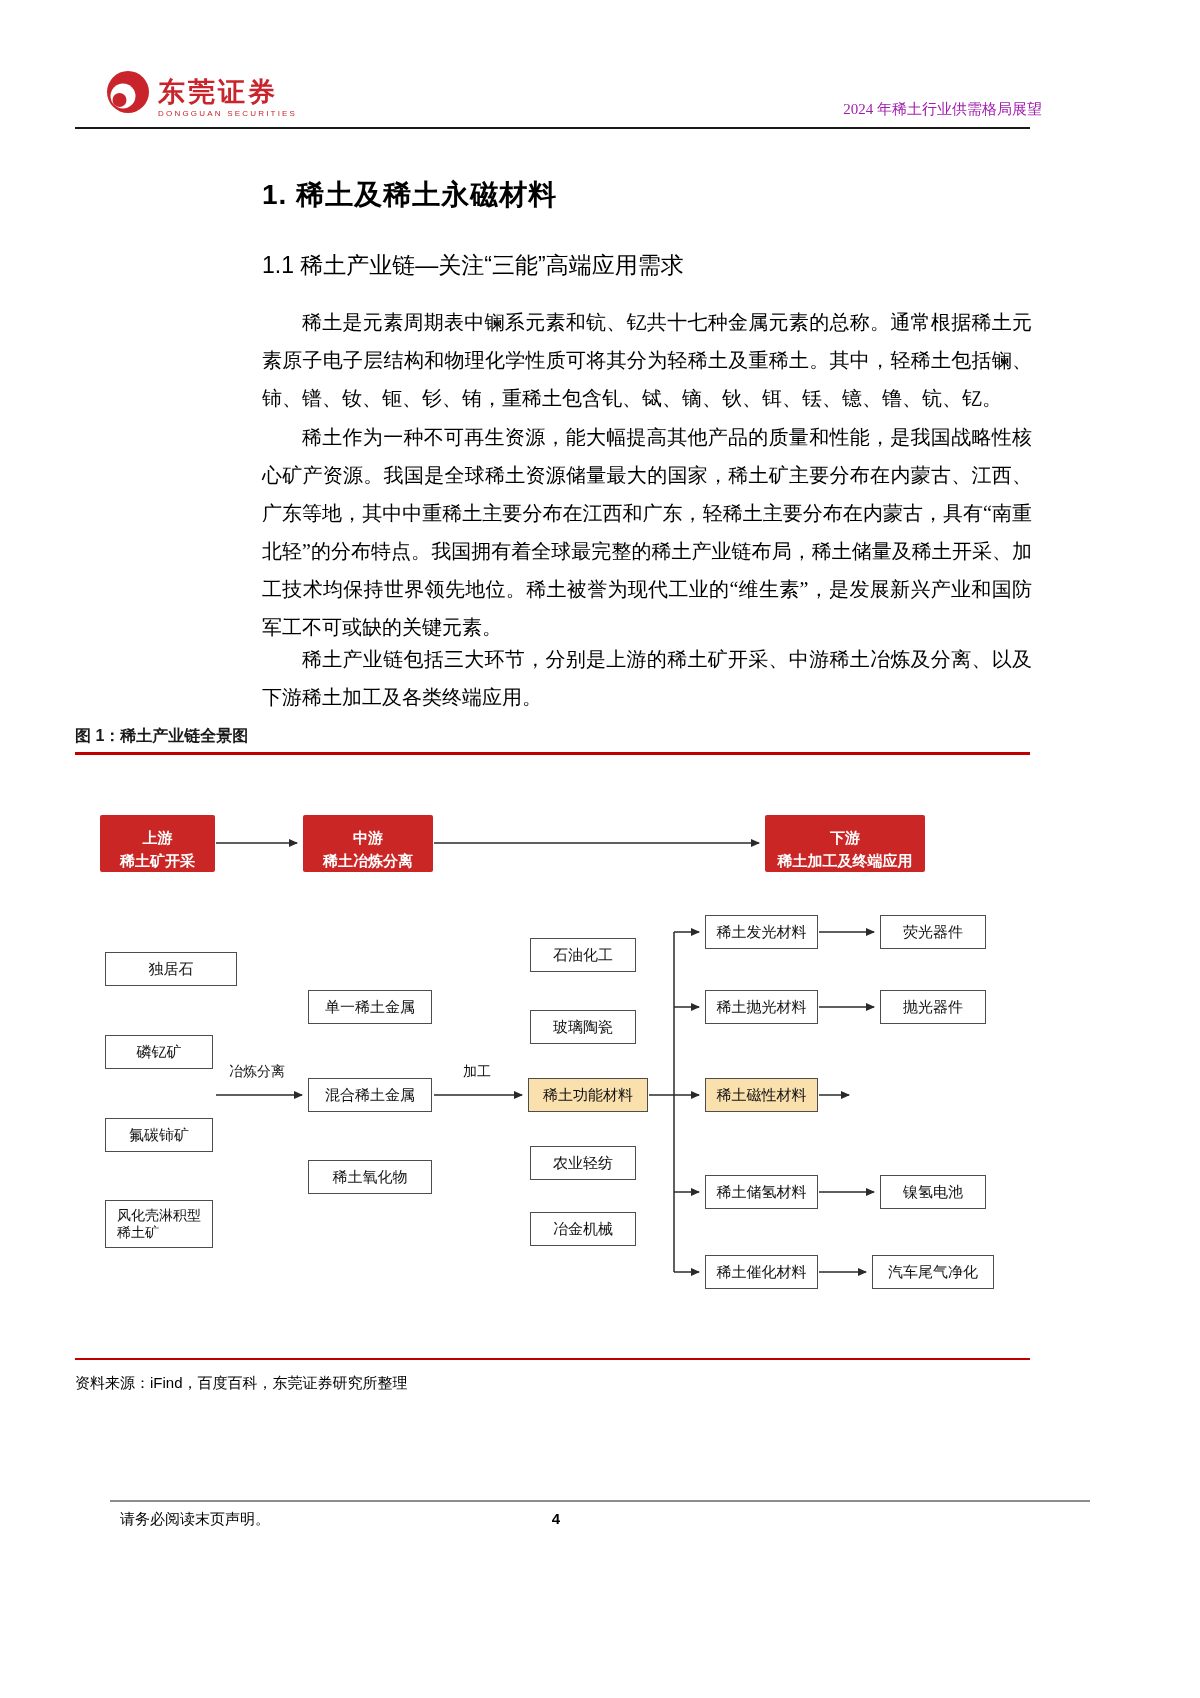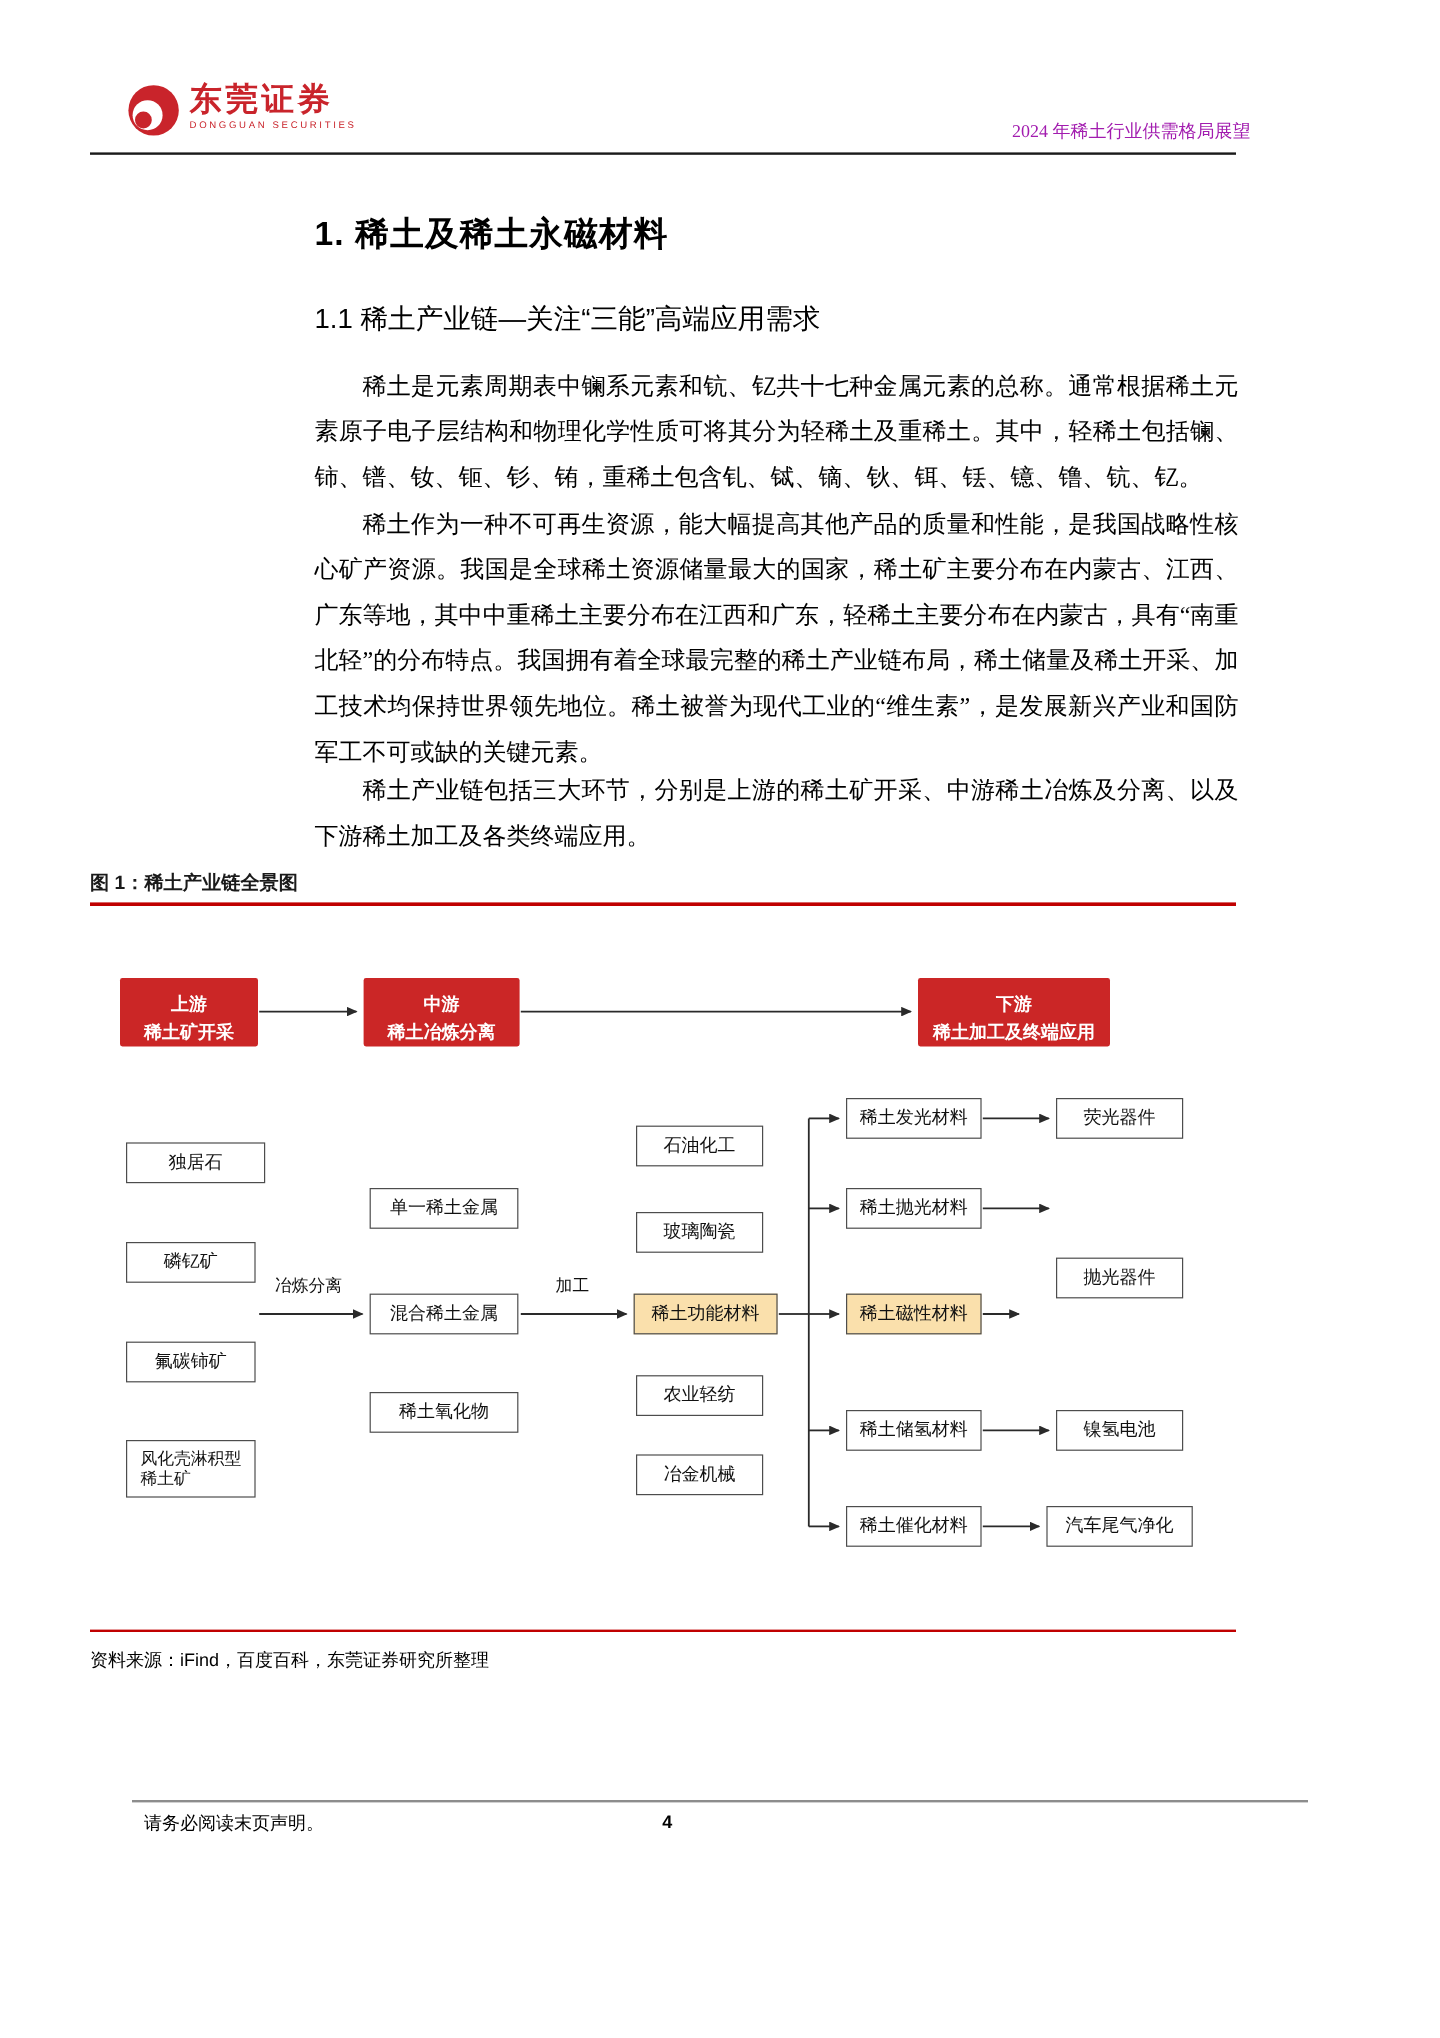--- a/index.html
+++ b/index.html
@@ -2,21 +2,21 @@
 <html style="--accent-red: #c9242b; --stage-red: #cb2626; --highlight-tan: #fae0ac; --rule-red: #c00000;"><head>
 <meta charset="utf-8">
 <style>
   *{box-sizing:border-box;margin:0;padding:0}
   html,body{background:#ffffff}
   body{font-family:"Liberation Sans","DejaVu Sans",sans-serif;color:#111}
   .page{position:relative;width:1200px;height:1698px;background:#fff;margin:0 auto;overflow:hidden}
   .serif{font-family:"Liberation Serif","DejaVu Serif",serif}
 
   
-  .logo{position:absolute;left:106px;top:70px;display:flex;align-items:flex-start;gap:8px}
+  .logo{position:absolute;left:106px;top:70px;display:flex;align-items:flex-end;gap:8px}
   .logo-text{display:flex;flex-direction:column;line-height:1}
   .logo-cn{color:var(--accent-red,#c9242b);font-weight:bold;font-size:27px;letter-spacing:3px}
   .logo-en{color:var(--accent-red,#c9242b);font-size:8px;letter-spacing:2.2px;margin-top:4px}
   .report-title{position:absolute;top:100px;left:442px;width:600px;text-align:right;font-size:15px;color:#a21caf}
   .header-rule{position:absolute;left:75px;top:127px;width:955px;height:2px;background:#1a1a1a}
 
   
   .h1{position:absolute;left:262px;top:176px;font-size:28px;font-weight:bold;color:#000;letter-spacing:1px}
   .h2{position:absolute;left:262px;top:250px;font-size:23px;font-weight:normal;color:#000}
   .para{position:absolute;left:262px;width:770px;font-size:20px;line-height:38px;text-align:justify;text-indent:2em;color:#000}
@@ -44,39 +44,39 @@
   .tan{background:var(--highlight-tan,#fae0ac)}
   .pre{white-space:pre-line;font-size:14px}
   .flow-label{position:absolute;z-index:2;text-align:center;font-size:14px;color:#111}
   .lbl-smelt{left:210px;top:1063px;width:94px}
   .lbl-proc{left:430px;top:1063px;width:94px}
   .sanneng{position:absolute;z-index:2;left:855px;top:1040px;width:158px;height:112px;background:var(--highlight-tan,#fbe3b6);
            border:1px solid #d8b87a;border-radius:8px;display:flex;flex-direction:column;align-items:center;justify-content:center;
            font-size:13px;font-weight:bold;color:#333;line-height:17.5px;text-align:center}
 
   
-  .ore1{left:105px;top:952px;width:116px;height:34px}
+  .ore1{left:105px;top:952px;width:132px;height:34px}
   .ore2{left:105px;top:1035px;width:108px;height:34px}
   .ore3{left:105px;top:1118px;width:108px;height:34px}
   .ore4{left:105px;top:1200px;width:108px;height:48px}
   .metal1{left:308px;top:990px;width:124px;height:34px}
   .metal2{left:308px;top:1078px;width:124px;height:34px}
   .metal3{left:308px;top:1160px;width:124px;height:34px}
   .app1{left:530px;top:938px;width:106px;height:34px}
   .app2{left:530px;top:1010px;width:106px;height:34px}
   .app3{left:528px;top:1078px;width:120px;height:34px}
   .app4{left:530px;top:1146px;width:106px;height:34px}
   .app5{left:530px;top:1212px;width:106px;height:34px}
   .mat1{left:705px;top:915px;width:113px;height:34px}
   .mat2{left:705px;top:990px;width:113px;height:34px}
   .mat3{left:705px;top:1078px;width:113px;height:34px}
   .mat4{left:705px;top:1175px;width:113px;height:34px}
   .mat5{left:705px;top:1255px;width:113px;height:34px}
   .dev1{left:880px;top:915px;width:106px;height:34px}
-  .dev2{left:880px;top:1048px;width:106px;height:34px}
+  .dev2{left:880px;top:990px;width:106px;height:34px}
   .dev3{left:880px;top:1175px;width:106px;height:34px}
   .dev4{left:872px;top:1255px;width:122px;height:34px}
 </style>
 </head>
 <body>
 
 <div class="page">
 
   <div class="logo">
     <span>

